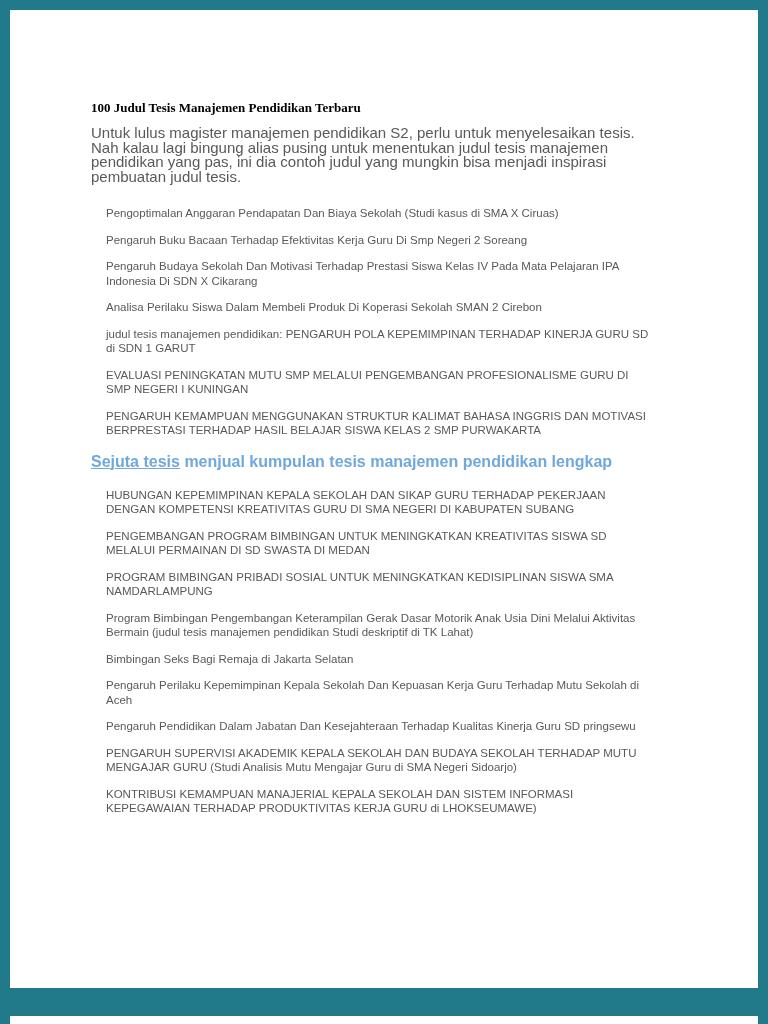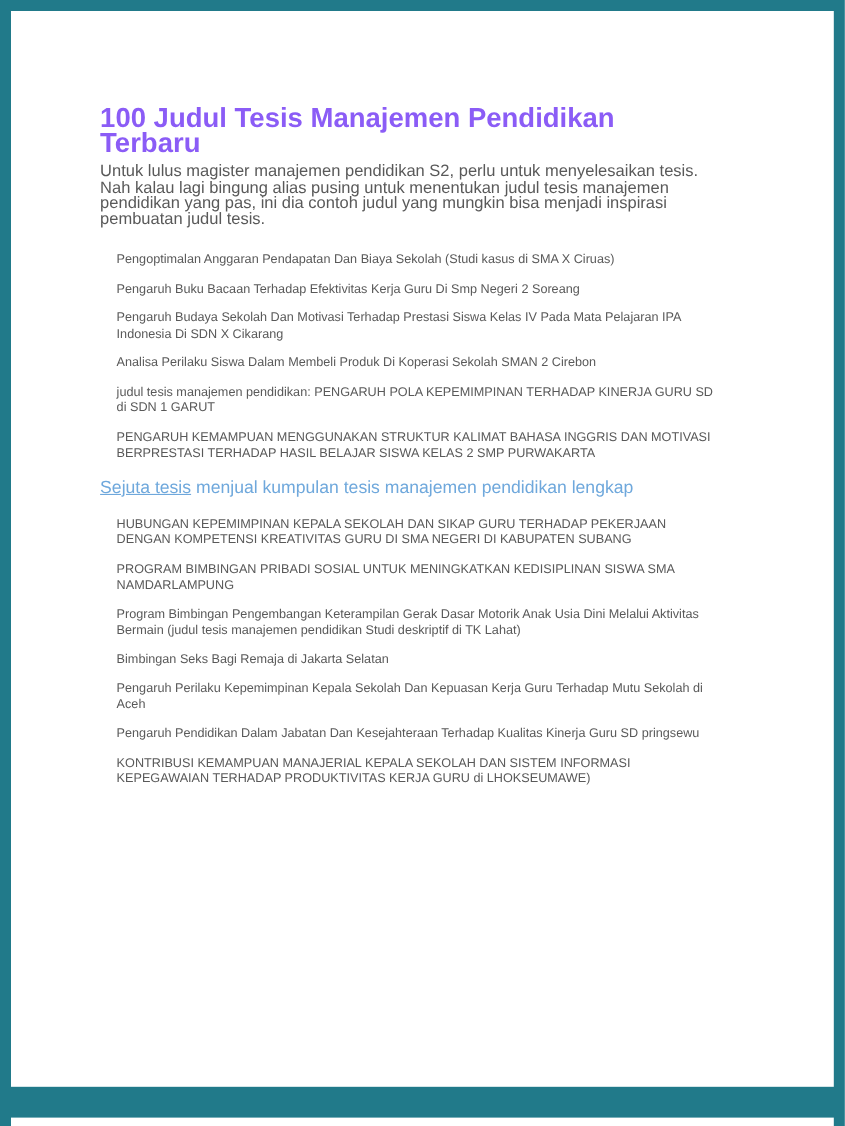--- a/index.html
+++ b/index.html
@@ -19,43 +19,43 @@
     padding:86px 105px 40px 81px;
     overflow:hidden;
   }
   .next-page-edge{
     position:absolute;
     left:10px;top:1016px;
     width:748px;height:8px;
     background:#ffffff;
   }
   h1.doc-title{
-    font-family:Liberation Sans, sans-serif;
-    font-size:25px;
+    font-family:Liberation Serif, serif;
+    font-size:13px;
     font-weight:700;
-    color:#8b5cf6;
+    color:#000000;
     margin:0 0 7px 0;
     line-height:23px;
   }
   p.intro{
     font-size:15px;
     line-height:14.5px;
     color:#595959;
     margin:0 0 22px 0;
   }
   p.item{
     font-size:11.5px;
     line-height:14.5px;
     color:#595959;
     margin:0 0 12px 15px;
     white-space:pre-line;
   }
   h2.subheading{
     font-size:16px;
-    font-weight:400;
+    font-weight:700;
     color:#6fa8dc;
     margin:14px 0 16px 0;
     line-height:20px;
   }
   h2.subheading a.doc-link{
     color:#6fa8dc;
     text-decoration:underline;
     cursor:pointer;
   }
 </style>
@@ -67,32 +67,35 @@
   <h1 class="doc-title">100 Judul Tesis Manajemen Pendidikan Terbaru</h1>
 
   <p class="intro">Untuk lulus magister manajemen pendidikan S2, perlu untuk menyelesaikan tesis. Nah kalau lagi bingung alias pusing untuk menentukan judul tesis manajemen pendidikan yang pas, ini dia contoh judul yang mungkin bisa menjadi inspirasi pembuatan judul tesis.</p>
 
   <div>
       <p class="item">Pengoptimalan Anggaran Pendapatan Dan Biaya Sekolah (Studi kasus di SMA X Ciruas)</p>
       <p class="item">Pengaruh Buku Bacaan Terhadap Efektivitas Kerja Guru Di Smp Negeri 2 Soreang</p>
       <p class="item">Pengaruh Budaya Sekolah Dan Motivasi Terhadap Prestasi Siswa Kelas IV  Pada Mata Pelajaran IPA Indonesia Di SDN X Cikarang</p>
       <p class="item">Analisa Perilaku Siswa Dalam Membeli Produk Di Koperasi Sekolah SMAN 2 Cirebon</p>
       <p class="item">judul tesis manajemen pendidikan: PENGARUH POLA KEPEMIMPINAN TERHADAP KINERJA GURU SD di SDN 1 GARUT</p>
+      <p class="item">EVALUASI PENINGKATAN MUTU SMP MELALUI PENGEMBANGAN PROFESIONALISME GURU DI SMP NEGERI I KUNINGAN</p>
       <p class="item">PENGARUH KEMAMPUAN MENGGUNAKAN STRUKTUR KALIMAT BAHASA INGGRIS DAN MOTIVASI BERPRESTASI TERHADAP HASIL BELAJAR SISWA  KELAS 2 SMP PURWAKARTA</p>
     </div>
 
   <h2 class="subheading">
     <a class="doc-link">Sejuta tesis</a><span> menjual kumpulan tesis manajemen pendidikan lengkap</span>
   </h2>
 
   <div>
       <p class="item">HUBUNGAN KEPEMIMPINAN KEPALA SEKOLAH DAN SIKAP GURU TERHADAP PEKERJAAN DENGAN KOMPETENSI KREATIVITAS GURU DI SMA NEGERI DI KABUPATEN SUBANG</p>
+      <p class="item">PENGEMBANGAN PROGRAM BIMBINGAN UNTUK MENINGKATKAN KREATIVITAS SISWA SD MELALUI PERMAINAN DI SD SWASTA DI MEDAN</p>
       <p class="item">PROGRAM BIMBINGAN PRIBADI SOSIAL UNTUK MENINGKATKAN KEDISIPLINAN SISWA SMA NAMDARLAMPUNG</p>
       <p class="item">Program Bimbingan Pengembangan Keterampilan Gerak Dasar Motorik Anak Usia Dini Melalui Aktivitas Bermain (judul tesis manajemen pendidikan Studi deskriptif di TK Lahat)</p>
       <p class="item">Bimbingan Seks Bagi Remaja di Jakarta Selatan</p>
       <p class="item">Pengaruh Perilaku Kepemimpinan Kepala Sekolah Dan Kepuasan Kerja Guru Terhadap Mutu Sekolah di Aceh</p>
       <p class="item">Pengaruh  Pendidikan Dalam Jabatan Dan Kesejahteraan Terhadap Kualitas Kinerja Guru SD pringsewu</p>
+      <p class="item">PENGARUH SUPERVISI AKADEMIK KEPALA SEKOLAH DAN BUDAYA SEKOLAH TERHADAP MUTU MENGAJAR  GURU (Studi Analisis Mutu Mengajar Guru di SMA Negeri Sidoarjo)</p>
       <p class="item">KONTRIBUSI KEMAMPUAN MANAJERIAL KEPALA SEKOLAH DAN SISTEM INFORMASI KEPEGAWAIAN TERHADAP PRODUKTIVITAS  KERJA GURU di LHOKSEUMAWE)</p>
     </div>
 
 </div>
 
 <div class="next-page-edge"></div>
 
 </body></html>

